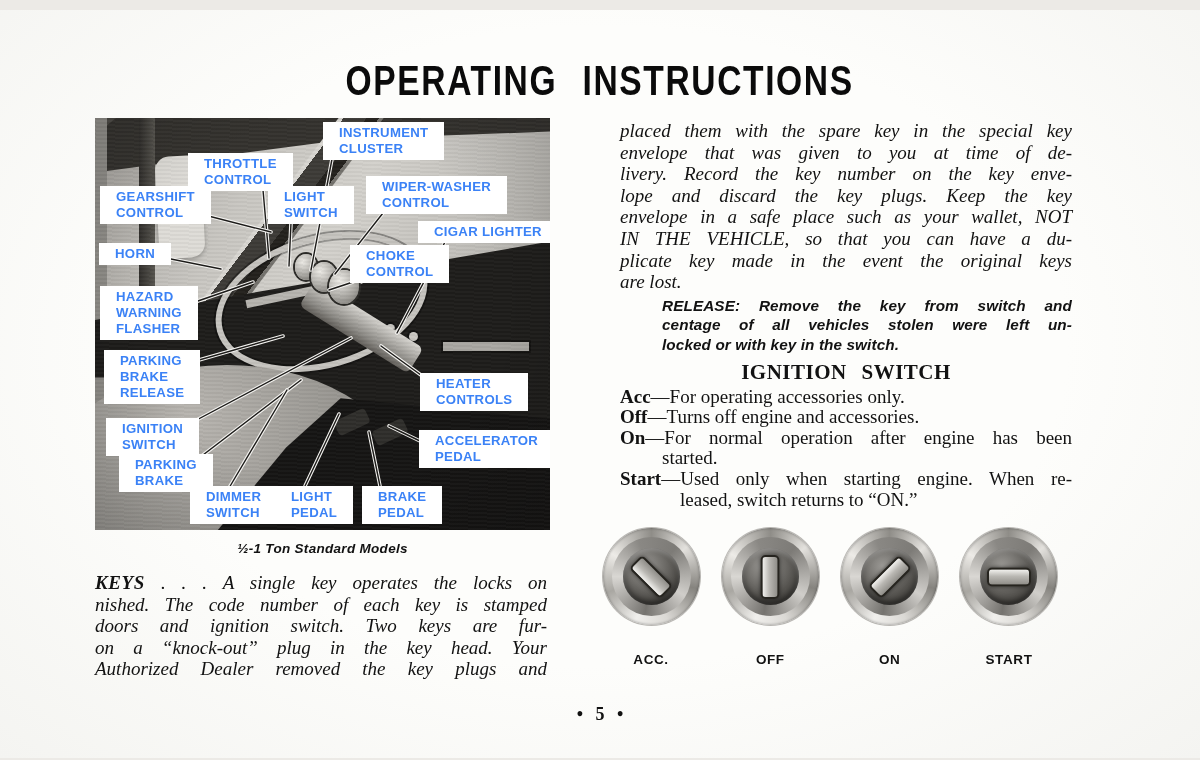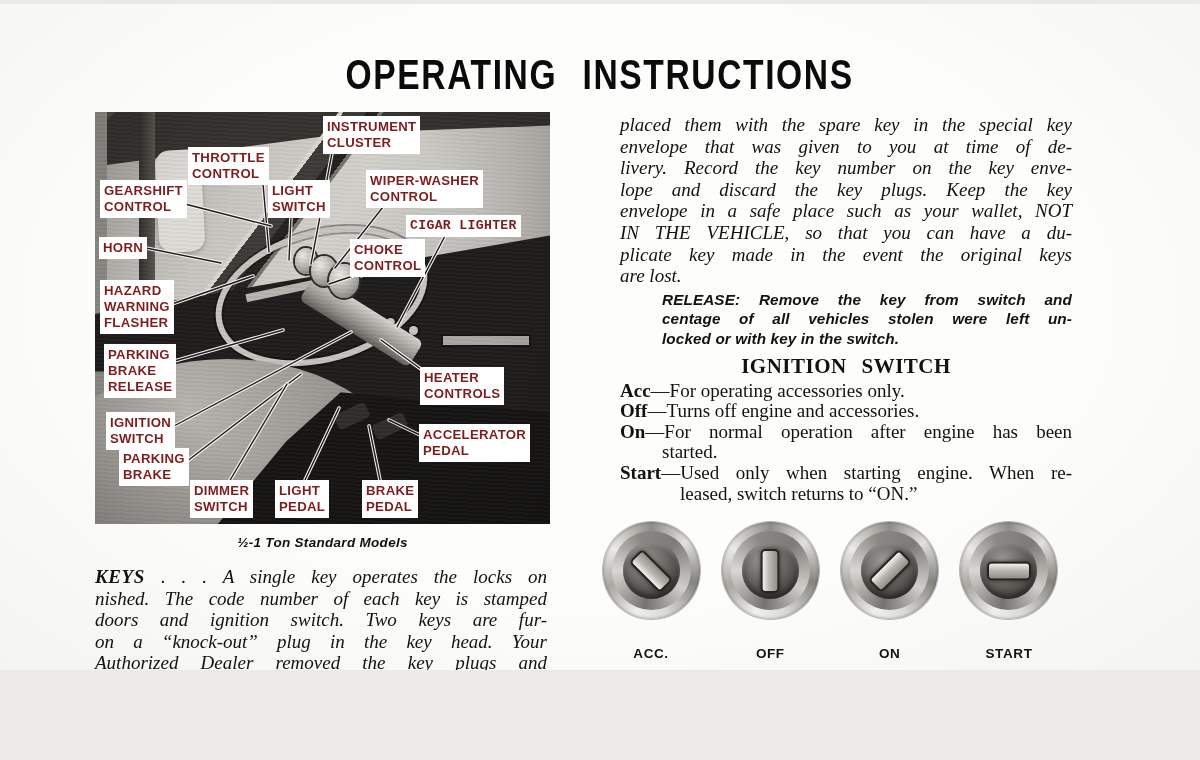--- a/index.html
+++ b/index.html
@@ -1,16 +1,16 @@
 <!DOCTYPE html>
 <html><head>
 <meta charset="utf-8">
 <style>
   html,body{margin:0;padding:0;background:#eceae6;}
-  .page{position:relative;width:1200px;height:666px;margin:4px auto;overflow:hidden;
+  .page{position:relative;width:1200px;height:748px;margin:10px auto;overflow:hidden;
         background:radial-gradient(ellipse at 50% 45%, #fdfdfb 55%, #f4f4f1 100%);
         color:#121212;font-family:"Liberation Serif",serif;}
   
   .title{position:absolute;left:0;right:0;top:50px;margin:0;text-align:center;
          font:800 42px/1 "Liberation Sans",sans-serif;letter-spacing:2px;color:#0b0b0b;}
   .title-inner{display:inline-block;transform:scaleX(.8);transform-origin:50% 50%;word-spacing:18px;}
   
   .photo{position:absolute;left:95px;top:108px;width:455px;height:412px;overflow:hidden;background:#b3b1ad;}
   .ph{position:absolute;}
   .ph-base{inset:0;background:linear-gradient(118deg,#a3a09b 0%,#c9c7c2 28%,#d3d1cc 45%,#c5c3be 62%,#b2b0ab 78%,#9c9a96 100%);}
@@ -36,21 +36,21 @@
   .ph-knob.n3{left:234px;top:152px;width:30px;height:34px;}
   .ph-seat{left:-12%;top:60%;width:82%;height:64%;border-radius:50%;
            background:radial-gradient(ellipse at 40% 20%,#b8b5b0,#908e89 60%,#716f6a);}
   .ph-floor{inset:0;background:#161514;clip-path:polygon(54% 68%,100% 73%,100% 100%,27% 100%,42% 80%);}
   .ph-pedal{width:34px;height:16px;border-radius:4px;background:#2f2e2b;transform:rotate(-25deg);}
   .ph-pedal.p1{left:240px;top:296px;} .ph-pedal.p2{left:278px;top:306px;}
   .ph-grain{inset:0;background:repeating-linear-gradient(3deg,rgba(255,255,255,.025) 0 2px,rgba(0,0,0,.035) 2px 4px),
             radial-gradient(ellipse at 50% 45%,rgba(0,0,0,0) 55%,rgba(0,0,0,.16) 100%);}
   .leaders{position:absolute;inset:0;width:100%;height:100%;}
   .labels{position:absolute;inset:0;}
-  .pl{position:absolute;background:#ffffff;color:#7f1d1d;padding:3px 4px;white-space:nowrap;
+  .pl{position:absolute;background:#ffffff;color:#3b82f6;padding:3px 16px;white-space:nowrap;
       font:bold 13.2px/16px "Liberation Sans",sans-serif;letter-spacing:.3px;}
   
   .caption{position:absolute;left:95px;top:531px;width:455px;text-align:center;
            font:bold italic 13.5px/16px "Liberation Sans",sans-serif;letter-spacing:.3px;}
   
   .col{position:absolute;width:452px;font:19px/21.6px "Liberation Serif",serif;}
   .keys{left:95px;top:562px;}
   .keys .term{letter-spacing:.6px;}
   .rcol{left:620px;top:110px;}
   .jline{text-align:justify;text-align-last:justify;font-style:italic;}
@@ -159,21 +159,21 @@
           <div>CONTROL</div>
         </div>
         <div class="pl" style="left: 173px; top: 68px;">
           <div>LIGHT</div>
           <div>SWITCH</div>
         </div>
         <div class="pl" style="left: 271px; top: 58px;">
           <div>WIPER-WASHER</div>
           <div>CONTROL</div>
         </div>
-        <div class="pl" style="left: 311px; top: 103px; font-family: Liberation Mono, monospace;">
+        <div class="pl" style="left: 323px; top: 103px;">
           <div>CIGAR LIGHTER</div>
         </div>
         <div class="pl" style="left: 4px; top: 125px;">
           <div>HORN</div>
         </div>
         <div class="pl" style="left: 255px; top: 127px;">
           <div>CHOKE</div>
           <div>CONTROL</div>
         </div>
         <div class="pl" style="left: 5px; top: 168px;">

